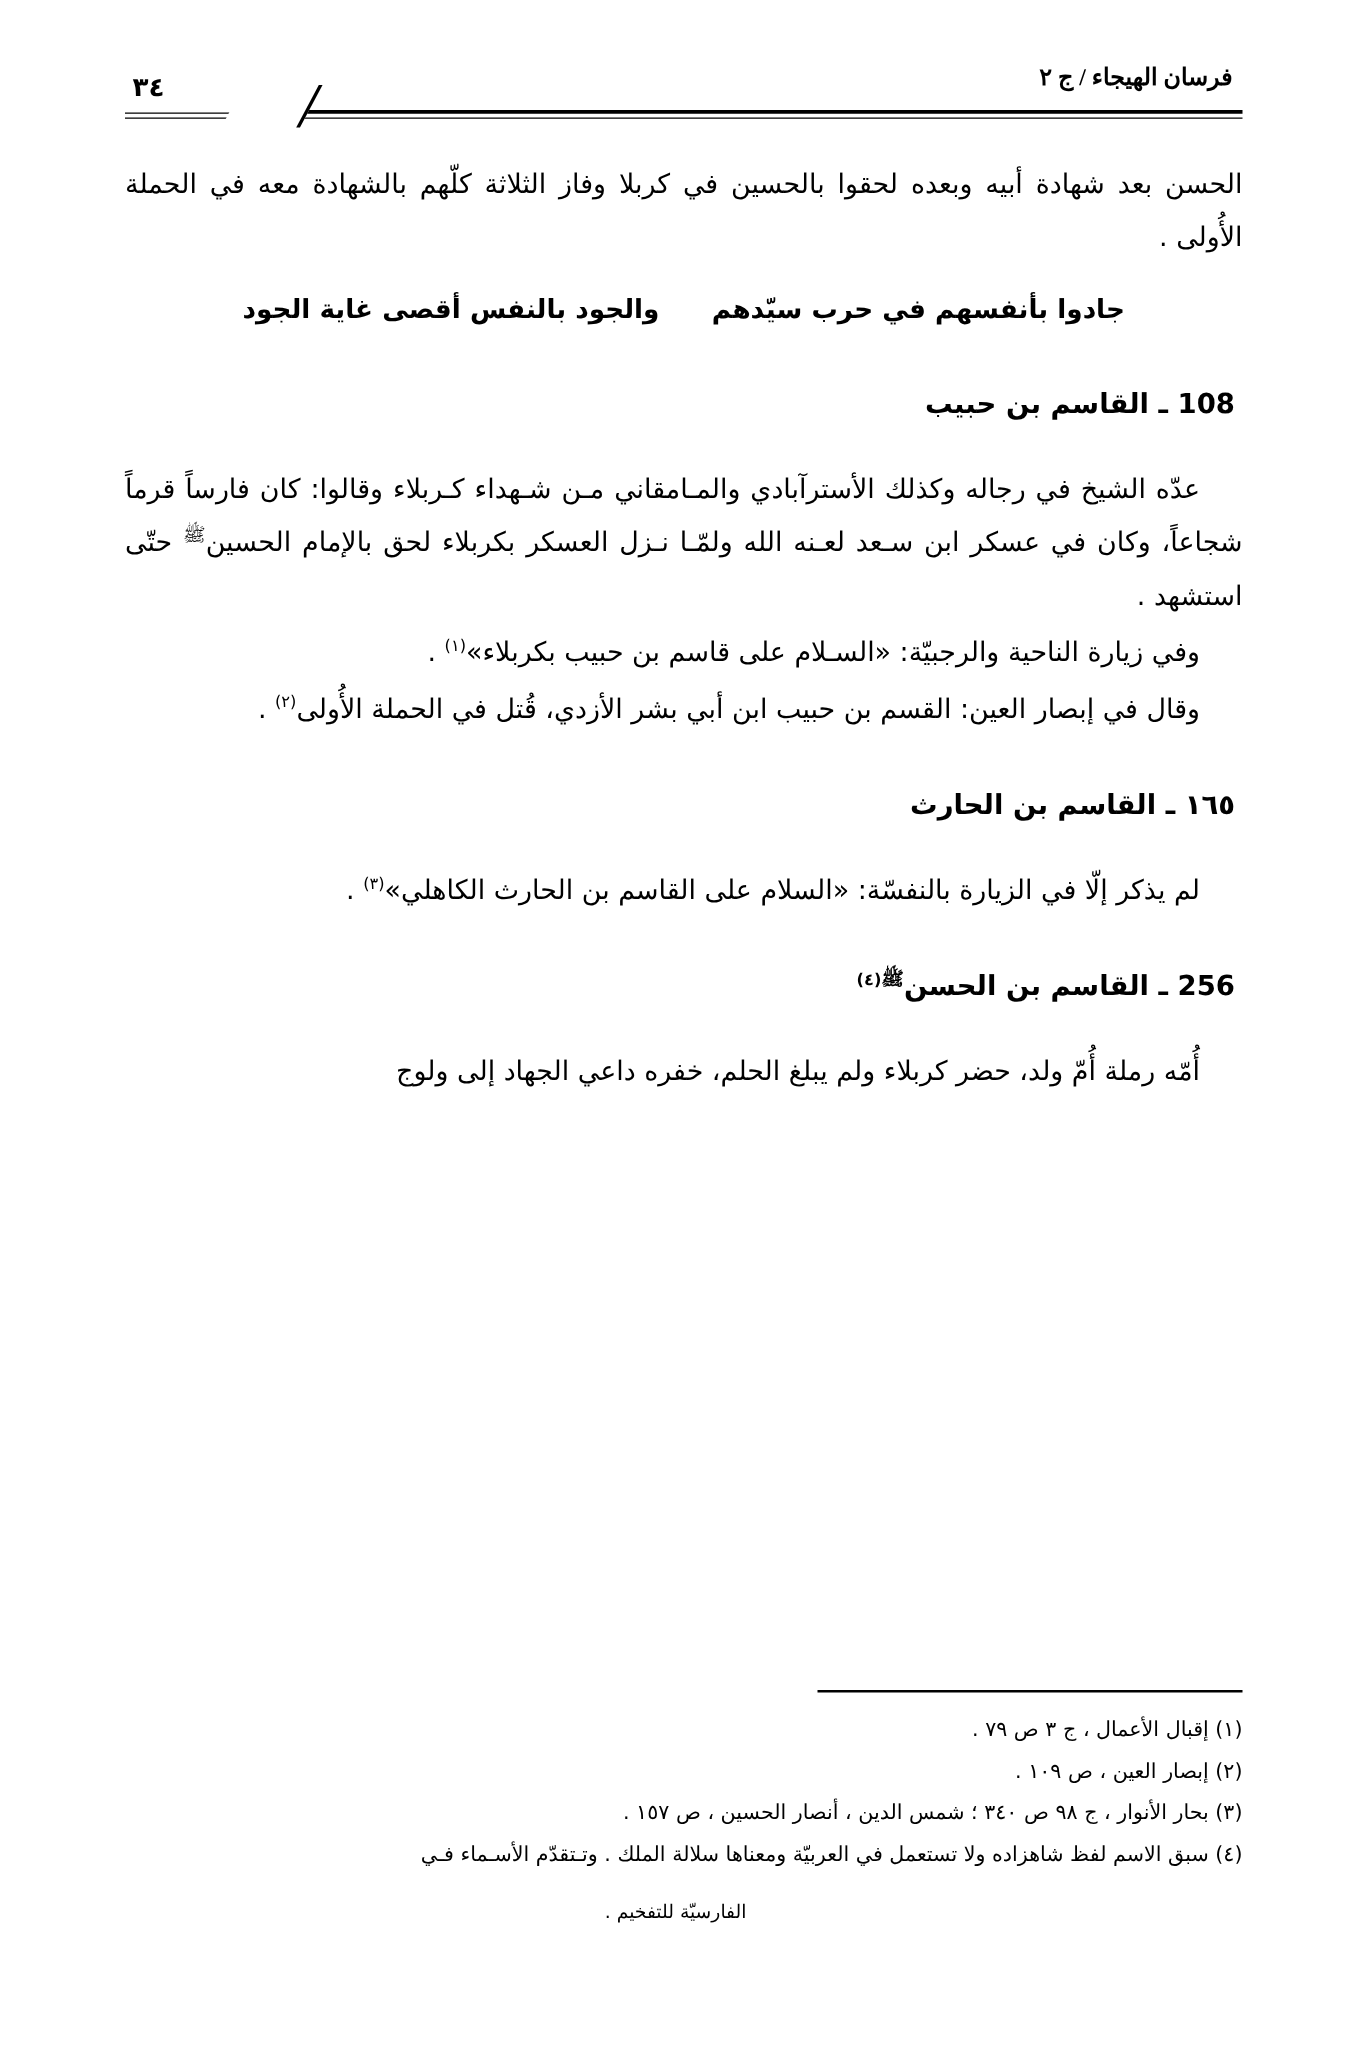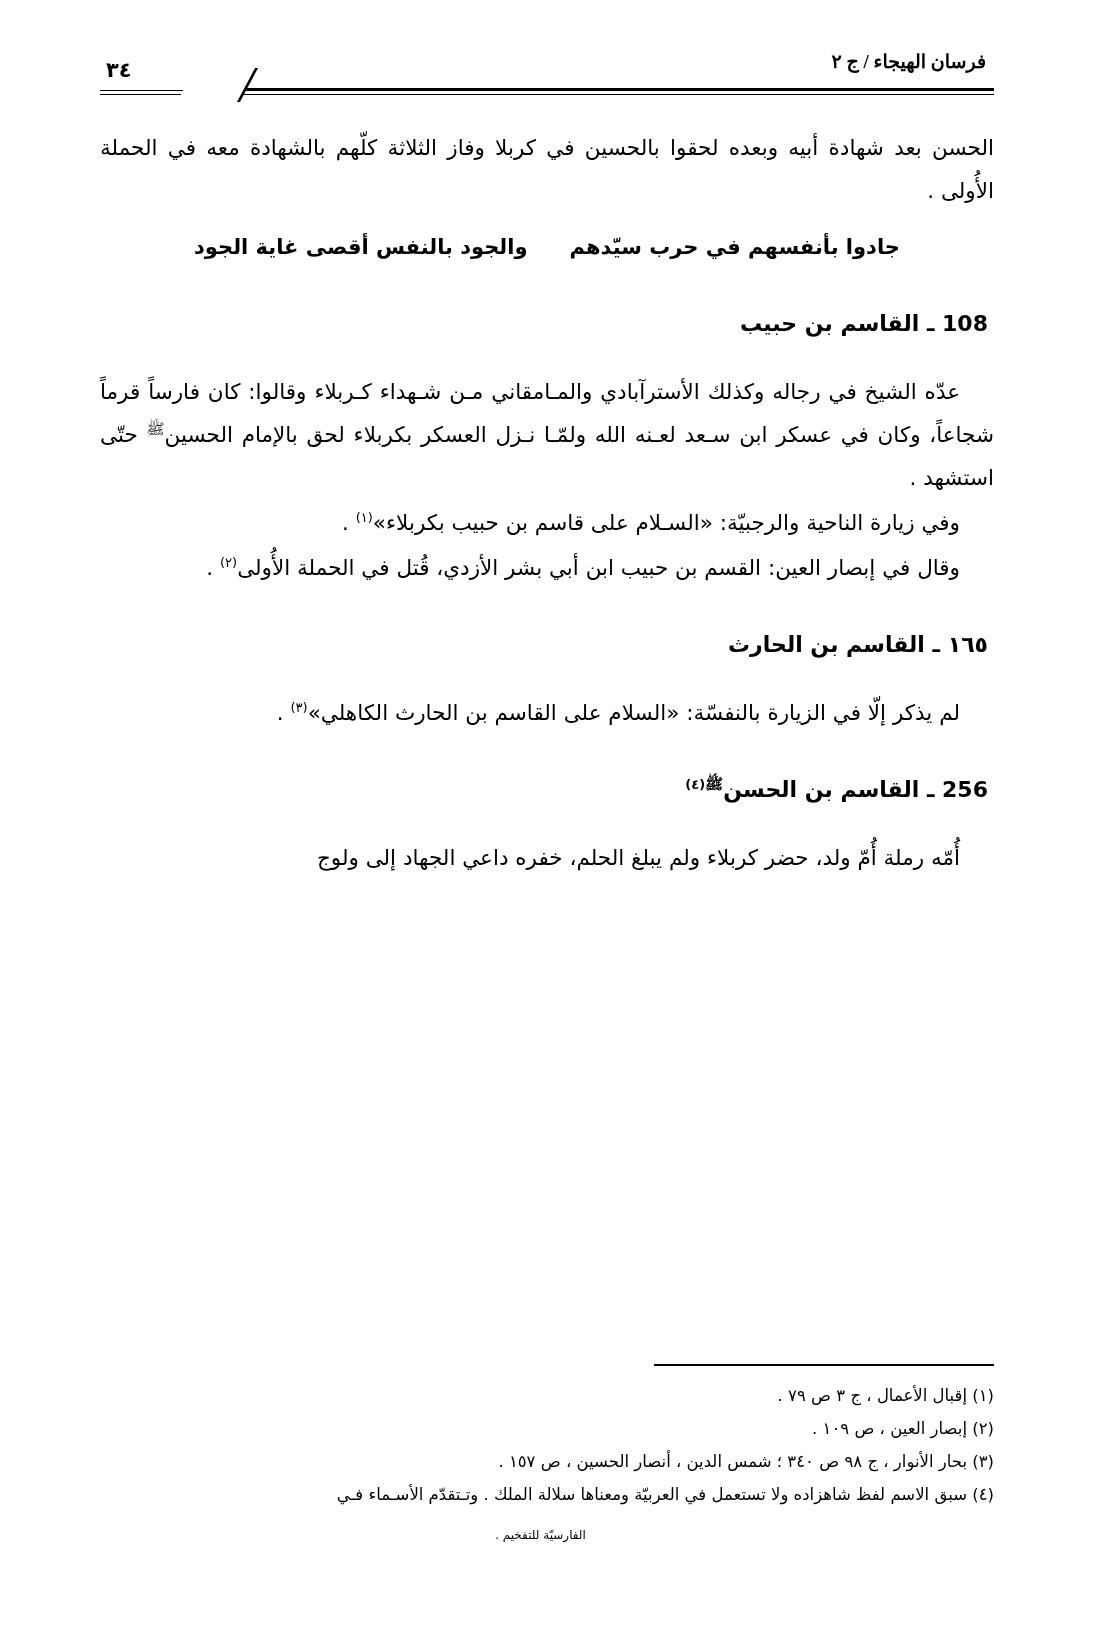--- a/index.html
+++ b/index.html
@@ -146,21 +146,21 @@
     margin: 0 0 14px 0;
   }
   .fn {
     font-size: 16.5px;
     line-height: 1.95;
     text-align: justify;
     margin: 0;
   }
   .fn-last-line {
     text-align: center;
-    font-size: 12px;
+    font-size: 15px;
     line-height: 1.95;
   }
   .fn-wrap { margin-bottom: 1px; }
 </style>
 </head>
 <body>
 
 <div class="page">
 
   <div class="header">

